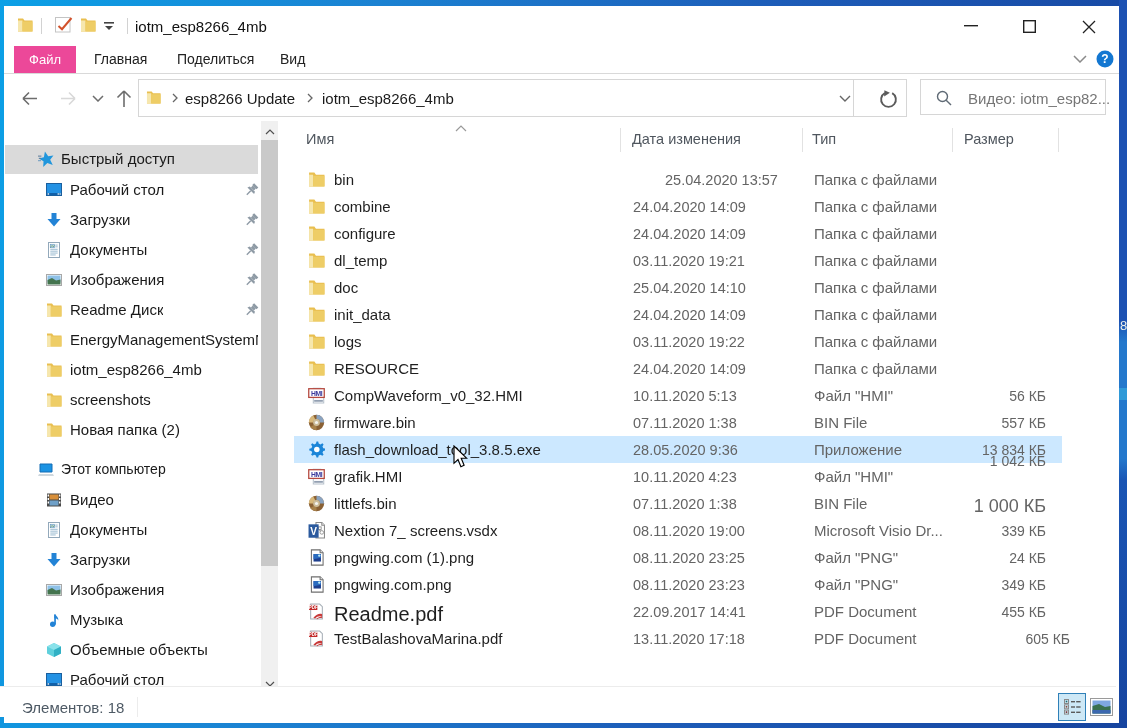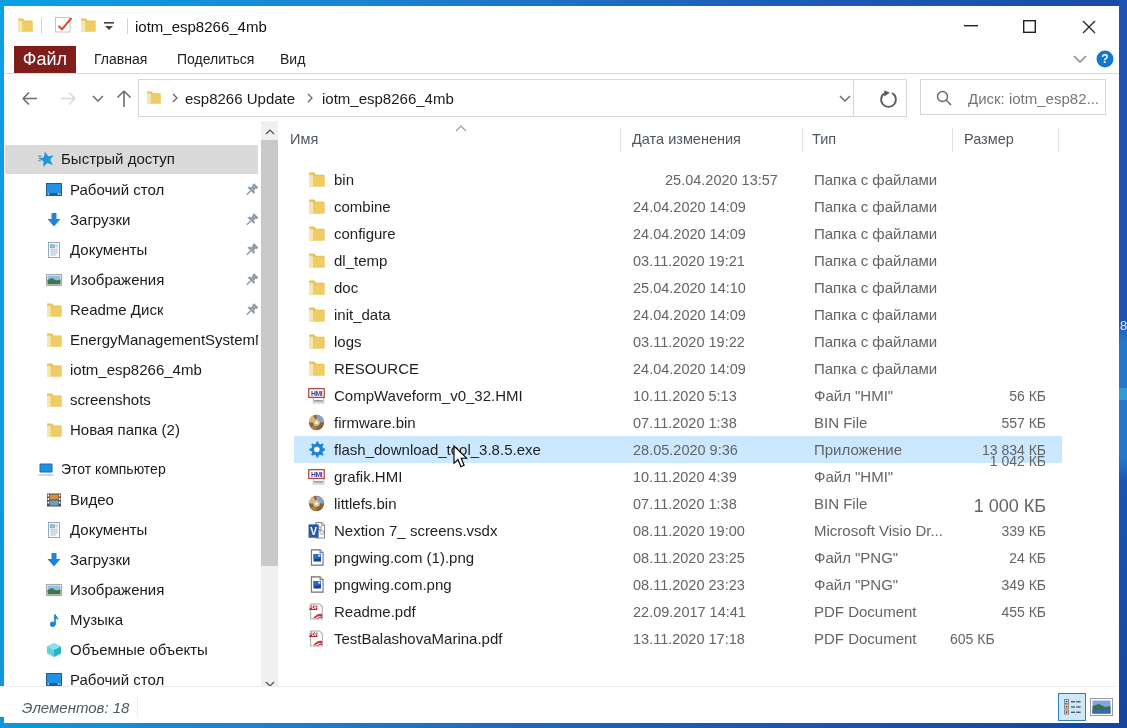--- a/index.html
+++ b/index.html
@@ -12,21 +12,21 @@
 .abs { position:absolute; }
 #win {
   position:absolute; left:4px; top:6px; width:1116px; height:717px;
   background:#fff;
 }
 
 .qsep { position:absolute; width:1px; background:#d2d2d2; }
 #title { position:absolute; left:135px; top:18px; font-size:15px; color:#111; }
 .wc { position:absolute; }
 
-#tabFile { position:absolute; left:14px; top:46px; width:62px; height:27px; background:#7f1d1d; color:#fff; font-size:18px; text-align:center; line-height:27px; }
+#tabFile { position:absolute; left:14px; top:46px; width:62px; height:27px; background:#ec4899; color:#fff; font-size:13px; text-align:center; line-height:27px; }
 .tab { position:absolute; top:46px; height:27px; font-size:14px; color:#222; line-height:27px; }
 #tabline { position:absolute; left:4px; top:73px; width:1116px; height:1px; background:#d9d9d9; }
 #addr { position:absolute; left:138px; top:79px; width:716px; height:38px; border:1px solid #d6d6d6; background:#fff; }
 #refresh { position:absolute; left:854px; top:79px; width:53px; height:38px; border:1px solid #d6d6d6; border-left:none; background:#fff; }
 #search { position:absolute; left:920px; top:79px; width:186px; height:36px; border:1px solid #d6d6d6; background:#fff; }
 .crumb { position:absolute; top:90px; font-size:15px; color:#1a1a1a; }
 
 #sbtrack { position:absolute; left:261px; top:121px; width:17px; height:571px; background:#f0f0f0; }
 #sbthumb { position:absolute; left:261px; top:140px; width:17px; height:426px; background:#c9c9c9; }
 
@@ -116,21 +116,21 @@
 <div id="refresh"></div>
 <svg class="abs" style="left:879px; top:90px;" width="19" height="19" viewBox="0 0 18 18">
   <path d="M12.5 2.94 A7 7 0 1 1 5.5 2.94" stroke="#5a5a5a" stroke-width="1.8" fill="none"></path>
   <path d="M4.9 6.2 L5.1 0.2 L10.3 2.7 Z" fill="#5a5a5a"></path>
 </svg>
 <div id="search"></div>
 <svg class="abs" style="left:936px; top:90px;" width="16" height="16" viewBox="0 0 16 16">
   <circle cx="6.5" cy="6.5" r="5" stroke="#5f6a75" stroke-width="1.4" fill="none"></circle>
   <path d="M10.2 10.2 L15 15" stroke="#5f6a75" stroke-width="1.4"></path>
 </svg>
-<div class="crumb" style="left:968px; top:90px; color:#767676;">Диск: iotm_esp82...</div>
+<div class="crumb" style="left:968px; top:90px; color:#767676;">Видео: iotm_esp82...</div>
 
 <div id="sidebar">
     <div class="abs" style="left:5px; top:145px; width:253px; height:29px; background:#dadada;"></div>
     <svg class="abs" style="left:38px; top:151px;" width="16" height="16" viewBox="0 0 16 16">
       <g transform="rotate(-12 8 8)">
         <path d="M8.5 0.5 L10.7 5.8 L16 6.1 L11.9 9.7 L13.4 15.2 L8.5 12.1 L3.6 15.2 L5.1 9.7 L1 6.1 L6.3 5.8 Z" fill="#2196dc"></path>
       </g>
       <rect x="0" y="4.6" width="3.4" height="1" fill="#5a7a9a"></rect>
       <rect x="0.8" y="6.8" width="2.2" height="1" fill="#5a7a9a"></rect>
       <rect x="0" y="9.2" width="3" height="1" fill="#6a9ac0"></rect>
@@ -303,21 +303,21 @@
 
 <div id="sbtrack"></div>
 <div id="sbthumb"></div>
 <svg class="abs" style="left:265px; top:129px;" width="10" height="6" viewBox="0 0 10 6">
     <path d="M1 5 L5 1 L9 5" stroke="#505050" stroke-width="1.2" fill="none"></path>
   </svg>
 <svg class="abs" style="left:265px; top:681px;" width="10" height="6" viewBox="0 0 10 6">
     <path d="M1 1 L5 5 L9 1" stroke="#505050" stroke-width="1.2" fill="none"></path>
   </svg>
 
-<div class="hdr" style="left:290px;">Имя</div>
+<div class="hdr" style="left:306px;">Имя</div>
 <svg class="abs" style="left:455px; top:125px;" width="12" height="7" viewBox="0 0 12 7">
     <path d="M1 6 L6 1 L11 6" stroke="#9a9a9a" stroke-width="1.2" fill="none"></path>
   </svg>
 <div class="hdr" style="left:632px;">Дата изменения</div>
 <div class="hdr" style="left:812px;">Тип</div>
 <div class="hdr" style="left:964px;">Размер</div>
 <div class="hsep" style="left:620px;"></div>
 <div class="hsep" style="left:802px;"></div>
 <div class="hsep" style="left:952px;"></div>
 <div class="hsep" style="left:1058px;"></div>
@@ -431,21 +431,21 @@
     <div class="abs" style="left:946px; top:442px; width:100px; text-align:right; font-size:14px; color:#646464; white-space:nowrap;">13 834 КБ</div>
     <div class="abs" style="left:294px; top:463px; width:768px; height:27px; "></div>
     <svg class="abs" style="left:308px; top:468px;" width="17" height="17" viewBox="0 0 16 16">
       <path d="M5 1.2 L12.2 1.2 L14.8 3.8 L14.8 15 L5 15 Z" fill="#fdfdfe" stroke="#b8c2cc"></path>
       <path d="M12.2 1.2 L12.2 3.8 L14.8 3.8" fill="#e4e9ee" stroke="#b8c2cc"></path>
       <rect x="5.8" y="12.2" width="8.2" height="1.7" fill="#93a0b2"></rect>
       <rect x="0.7" y="1.6" width="14.6" height="8.2" fill="#fff" stroke="#b5493f" stroke-width="1.2"></rect>
       <text x="8" y="8.1" font-size="6.4" font-weight="bold" fill="#3a3a9c" text-anchor="middle" font-family="Liberation Sans" letter-spacing="-0.4">HMI</text>
     </svg>
     <div class="abs" style="left:334px; top:468px; font-size:15px; color:#1f1f1f; white-space:nowrap;">grafik.HMI</div>
-    <div class="abs" style="left:633px; top:469px; font-size:14.5px; color:#646464; white-space:nowrap;">10.11.2020 4:39</div>
+    <div class="abs" style="left:633px; top:469px; font-size:14.5px; color:#646464; white-space:nowrap;">10.11.2020 4:23</div>
     <div class="abs" style="left:814px; top:468px; font-size:15px; color:#646464; white-space:nowrap;">Файл "HMI"</div>
     <div class="abs" style="left:946px; top:453px; width:100px; text-align:right; font-size:14px; color:#646464; white-space:nowrap;">1 042 КБ</div>
     <div class="abs" style="left:294px; top:490px; width:768px; height:27px; "></div>
     <svg class="abs" style="left:308px; top:495px;" width="17" height="17" viewBox="0 0 16 16">
       <circle cx="8" cy="8" r="7.2" fill="#8a6134"></circle>
       <path d="M8 0.8 A7.2 7.2 0 0 1 15.2 8 L11.2 8 A3.2 3.2 0 0 0 8 4.8 Z" fill="#8aa3c0"></path>
       <path d="M0.8 8 A7.2 7.2 0 0 1 5 1.5 L6.9 5.1 A3.2 3.2 0 0 0 4.8 8 Z" fill="#d8b87a"></path>
       <path d="M2.2 12.5 A7.2 7.2 0 0 0 8 15.2 L8 11.2 A3.2 3.2 0 0 1 5.5 10 Z" fill="#a8824a"></path>
       <circle cx="8" cy="8" r="3.2" fill="#cdbd9a"></circle>
       <circle cx="8" cy="8" r="1.5" fill="#f4f4f0"></circle>
@@ -493,40 +493,40 @@
     <div class="abs" style="left:814px; top:576px; font-size:15px; color:#646464; white-space:nowrap;">Файл "PNG"</div>
     <div class="abs" style="left:946px; top:577px; width:100px; text-align:right; font-size:14px; color:#646464; white-space:nowrap;">349 КБ</div>
     <div class="abs" style="left:294px; top:598px; width:768px; height:27px; "></div>
     <svg class="abs" style="left:308px; top:603px;" width="17" height="17" viewBox="0 0 16 16">
       <path d="M2.5 1 L11 1 L13.5 3.5 L13.5 15 L2.5 15 Z" fill="#fff" stroke="#a8b0b8"></path>
       <rect x="1" y="1.8" width="7.8" height="4.8" fill="#c22a2a"></rect>
       <text x="4.9" y="5.7" font-size="4.2" font-weight="bold" fill="#fff" text-anchor="middle" font-family="Liberation Sans">PDF</text>
       <path d="M5 14 C8 10.2 11.5 9.6 13.3 10.6 L13.3 13.2 C11 11.8 8.5 12.6 6.8 14.6 Z" fill="#c93a3a"></path>
       <path d="M7.8 15 C10 13 12.2 12.8 13.4 13.6 L13.4 14.4 C11.6 13.8 9.8 14.2 8.6 15.4 Z" fill="#c93a3a"></path>
     </svg>
-    <div class="abs" style="left:334px; top:603px; font-size:15px; color:#1f1f1f; white-space:nowrap;">Readme.pdf</div>
+    <div class="abs" style="left:334px; top:603px; font-size:20px; color:#1f1f1f; white-space:nowrap;">Readme.pdf</div>
     <div class="abs" style="left:633px; top:604px; font-size:14.5px; color:#646464; white-space:nowrap;">22.09.2017 14:41</div>
     <div class="abs" style="left:814px; top:603px; font-size:15px; color:#646464; white-space:nowrap;">PDF Document</div>
     <div class="abs" style="left:946px; top:604px; width:100px; text-align:right; font-size:14px; color:#646464; white-space:nowrap;">455 КБ</div>
     <div class="abs" style="left:294px; top:625px; width:768px; height:27px; "></div>
     <svg class="abs" style="left:308px; top:630px;" width="17" height="17" viewBox="0 0 16 16">
       <path d="M2.5 1 L11 1 L13.5 3.5 L13.5 15 L2.5 15 Z" fill="#fff" stroke="#a8b0b8"></path>
       <rect x="1" y="1.8" width="7.8" height="4.8" fill="#c22a2a"></rect>
       <text x="4.9" y="5.7" font-size="4.2" font-weight="bold" fill="#fff" text-anchor="middle" font-family="Liberation Sans">PDF</text>
       <path d="M5 14 C8 10.2 11.5 9.6 13.3 10.6 L13.3 13.2 C11 11.8 8.5 12.6 6.8 14.6 Z" fill="#c93a3a"></path>
       <path d="M7.8 15 C10 13 12.2 12.8 13.4 13.6 L13.4 14.4 C11.6 13.8 9.8 14.2 8.6 15.4 Z" fill="#c93a3a"></path>
     </svg>
     <div class="abs" style="left:334px; top:630px; font-size:15px; color:#1f1f1f; white-space:nowrap;">TestBalashovaMarina.pdf</div>
     <div class="abs" style="left:633px; top:631px; font-size:14.5px; color:#646464; white-space:nowrap;">13.11.2020 17:18</div>
     <div class="abs" style="left:814px; top:630px; font-size:15px; color:#646464; white-space:nowrap;">PDF Document</div>
-    <div class="abs" style="left:950px; top:631px; width:100px; text-align:left; font-size:14px; color:#646464; white-space:nowrap;">605 КБ</div>
+    <div class="abs" style="left:970px; top:631px; width:100px; text-align:right; font-size:14px; color:#646464; white-space:nowrap;">605 КБ</div>
   </div>
 
 <div id="status"></div>
-<div class="abs" style="left:22px; top:699px; font-size:15px; color:#4e5a65;font-style:italic;">Элементов: 18</div>
+<div class="abs" style="left:22px; top:699px; font-size:15px; color:#4e5a65;">Элементов: 18</div>
 <div class="abs" style="left:137px; top:697px; width:1px; height:20px; background:#ececec;"></div>
 
 <div class="abs" style="left:1058px; top:693px; width:28px; height:28px; background:#cde8f6; border:1px solid #2f80b8;"></div>
 <svg class="abs" style="left:1064px; top:699px;" width="17" height="16" viewBox="0 0 17 16">
   <rect x="0.5" y="0.5" width="4" height="4" fill="none" stroke="#8a8a8a"></rect>
     <rect x="1.7" y="1.7" width="1.6" height="1.6" fill="#17686e"></rect>
   <rect x="0.5" y="5.8" width="4" height="4" fill="none" stroke="#8a8a8a"></rect>
     <rect x="1.7" y="7" width="1.6" height="1.6" fill="#8a4a3a"></rect>
   <rect x="0.5" y="11.1" width="4" height="4" fill="none" stroke="#8a8a8a"></rect>
     <rect x="1.7" y="12.3" width="1.6" height="1.6" fill="#7a2a2a"></rect>

